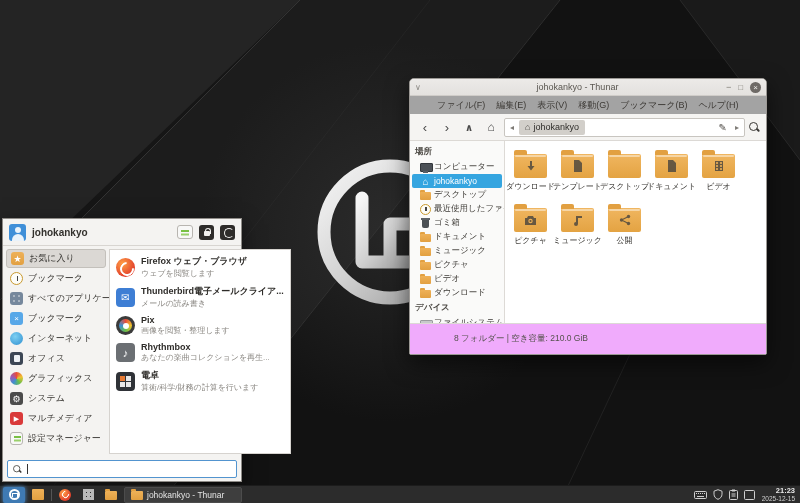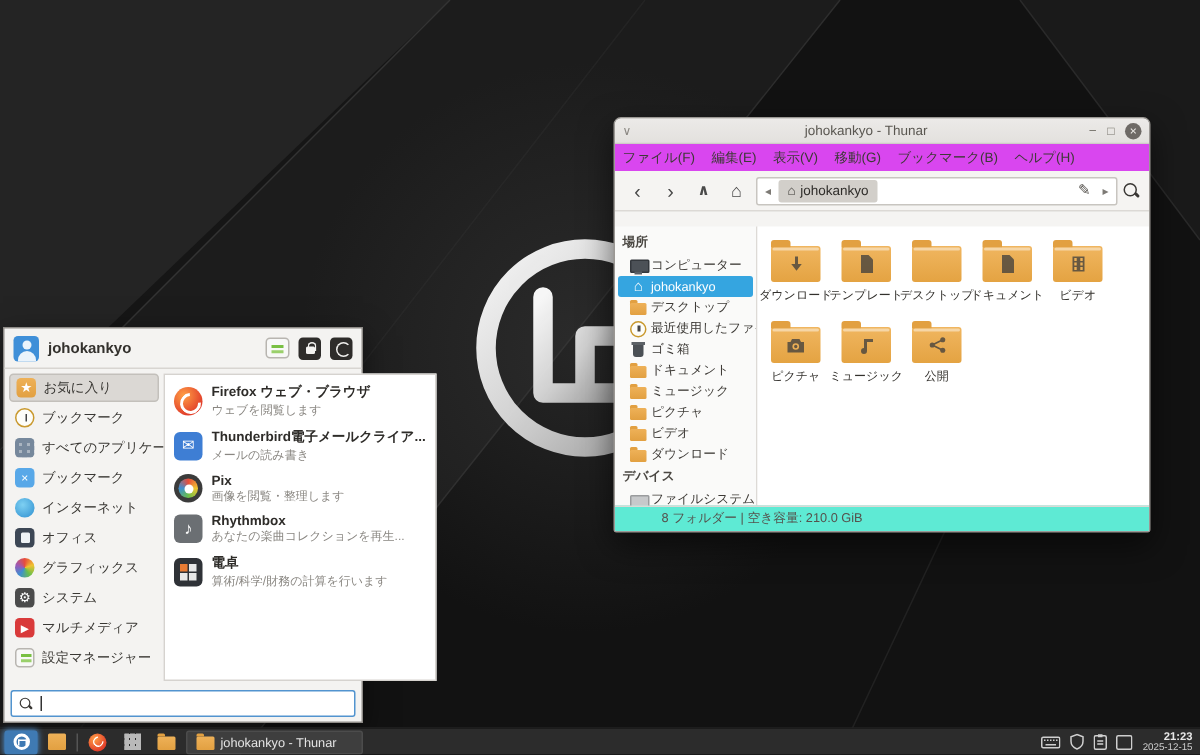--- a/index.html
+++ b/index.html
@@ -15,60 +15,60 @@
     box-shadow:0 8px 22px rgba(0,0,0,.55); display:flex; flex-direction:column; overflow:hidden; }
   .titlebar { height:17px; background:linear-gradient(#eceae8,#e3e1de); border-bottom:1px solid #cfccc8;
     display:flex; align-items:center; padding:0 5px; flex:none; }
   .titlebar .win-menu { color:#8a8782; font-size:8px; width:14px; }
   .titlebar .title { flex:1; text-align:center; font-size:9px; color:#5a5751; }
   .tb-controls { display:flex; align-items:center; gap:7px; }
   .tb-controls .min { color:#7a776f; font-size:9px; line-height:9px; }
   .tb-controls .max { color:#7a776f; font-size:8px; line-height:9px; }
   .tb-controls .close { width:11px; height:11px; border-radius:50%; background:#6e6a66; color:#f1efec;
     font-size:8px; line-height:11px; text-align:center; }
-  .menubar { height:18px; background:#d946ef; display:flex; align-items:center; padding:0 0; gap:1px; flex:none; }
+  .menubar { height:18px; background:#a3a3a3; display:flex; align-items:center; padding:0 22px; gap:1px; flex:none; }
   .menubar span { font-size:9px; color:#3d3a36; padding:2px 5px; border-radius:2px; }
   .toolbar { height:27px; background:#f5f4f2; border-bottom:1px solid #dcd9d5; display:flex; align-items:center;
     padding:0 6px; gap:4px; flex:none; }
   .nav-btn { width:18px; height:18px; display:flex; align-items:center; justify-content:center;
     color:#4a4a4a; font-size:13px; border-radius:2px; }
   .nav-btn.up { font-size:10px; font-weight:bold; }
   .nav-btn.home { font-size:12px; }
   .pathbar { flex:1; height:19px; background:#fff; border:1px solid #c8c5c0; border-radius:2px;
     display:flex; align-items:center; padding:0 2px; gap:2px; }
   .pathbar .tri { color:#7d7a75; font-size:8px; width:10px; text-align:center; }
   .crumb { height:15px; background:#d2cfca; border-radius:2px; display:flex; align-items:center;
     gap:3px; padding:0 6px; font-size:9px; color:#2e2c29; }
   .crumb .hicon { font-size:9px; color:#3a3834; }
   .pathbar .spacer { flex:1; }
   .pathbar .pencil { font-size:10px; color:#55524d; padding:0 3px; }
   .mag { width:11px; height:11px; position:relative; flex:none; }
   .mag::before { content:""; position:absolute; left:0; top:0; width:7px; height:7px;
     border:1.6px solid #3a3835; border-radius:50%; }
   .mag::after { content:""; position:absolute; left:7px; top:7px; width:4px; height:1.8px;
     background:#3a3835; transform:rotate(45deg); border-radius:1px; }
-  .win-body { flex:1; display:flex; min-height:0;margin-top:10px; }
+  .win-body { flex:1; display:flex; min-height:0; }
   .sidebar { width:95px; background:#fafaf9; border-right:1px solid #dddad6; padding:3px 2px; overflow:hidden; flex:none; }
   .side-h { font-size:8.5px; font-weight:bold; color:#4a4742; padding:2px 3px; }
   .side-item { display:flex; align-items:center; gap:3px; font-size:8.5px; color:#3d3a36;
     padding:1px 3px 1px 8px; height:14px; border-radius:2px; white-space:nowrap; }
   .side-item.sel { background:#35a5e0; color:#fff; }
   .files { flex:1; background:#fff; padding:5px 2px; display:flex; flex-wrap:wrap; align-content:flex-start; }
   .fitem { width:47px; margin:2px 0 8px 0; display:flex; flex-direction:column; align-items:center; }
   .folder { position:relative; width:33px; height:24px; margin-top:6px;
     background:linear-gradient(#f0b660,#e4a342); border-radius:2px;
     display:flex; align-items:center; justify-content:center; }
   .folder::before { content:""; position:absolute; top:-4px; left:0; width:13px; height:5px;
     background:#e2a041; border-radius:2px 2px 0 0; }
   .folder::after { content:""; position:absolute; top:1px; left:1px; right:1px; height:2px;
     background:rgba(255,255,255,.45); border-radius:1px; }
   .fitem .flabel { font-size:8px; color:#33312d; margin-top:3px; white-space:nowrap; }
   .emb { opacity:.75; }
-  .statusbar { height:17px; border-top:1px solid #dcd9d5; background:#5eead4; display:flex; align-items:center;
-    padding-left:31px; font-size:8.5px; color:#55524d; flex:none; }
+  .statusbar { height:31px; border-top:1px solid #dcd9d5; background:#f0abfc; display:flex; align-items:center;
+    padding-left:44px; font-size:8.5px; color:#55524d; flex:none; }
 
   
   .mi { width:11px; height:11px; flex:none; position:relative; display:inline-block; }
   .mi-folder { }
   .mi-folder::after { content:""; position:absolute; left:0; top:2px; width:11px; height:8px;
     background:linear-gradient(#eeb158,#e2a041); border-radius:1px; }
   .mi-folder::before { content:""; position:absolute; left:0; top:0; width:5px; height:3px;
     background:#e2a041; border-radius:1px 1px 0 0; }
   .mi-monitor::after { content:""; position:absolute; left:0; top:1px; width:11px; height:7px;
     background:#4c5157; border:1px solid #33373c; border-radius:1px; }

